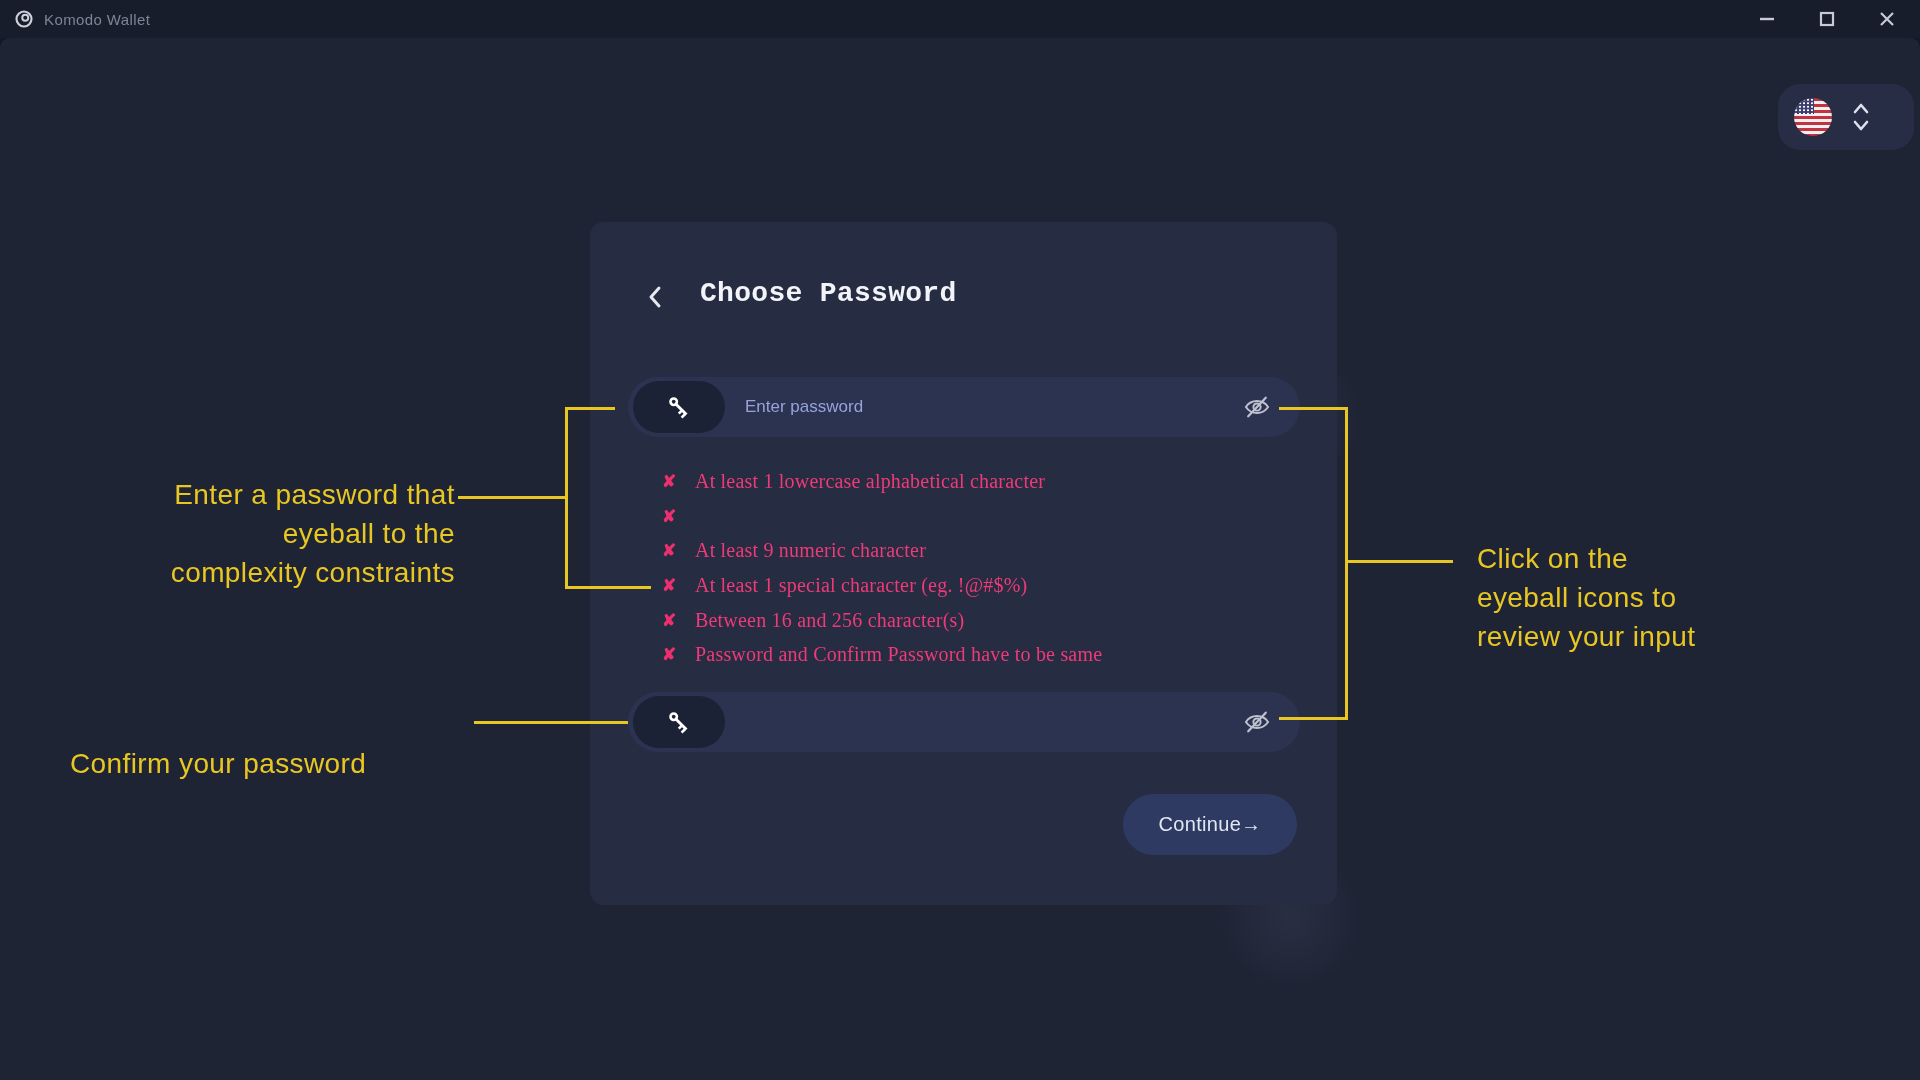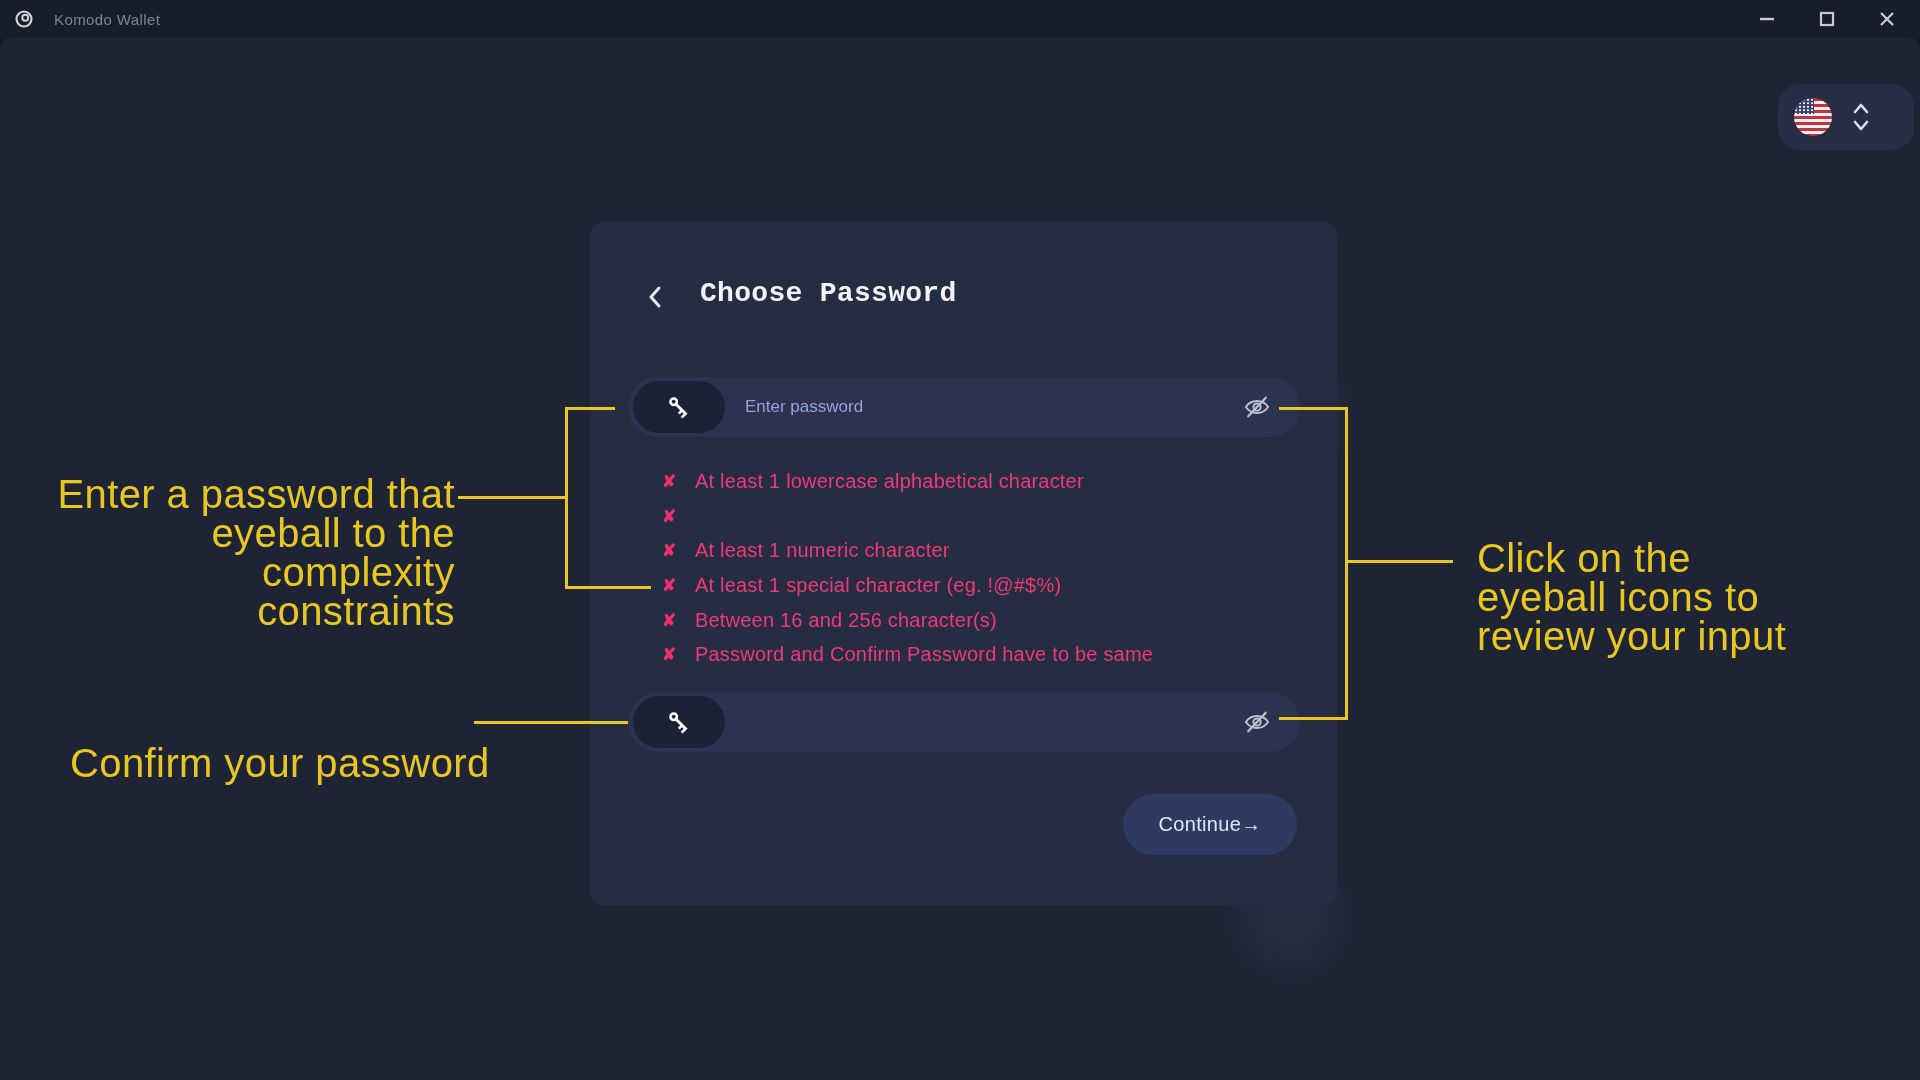--- a/index.html
+++ b/index.html
@@ -9,21 +9,21 @@
     font-family: "Liberation Sans", sans-serif;
     overflow: hidden;
   }
   .titlebar {
     position: absolute; top: 0; left: 0; width: 1920px; height: 38px;
     background: #181d2b;
     display: flex; align-items: center;
   }
   .app-logo { margin-left: 14px; width: 20px; height: 20px; }
   .app-title {
-    margin-left: 20px; font-size: 15px; font-weight: 500;
+    margin-left: 10px; font-size: 15px; font-weight: 500;
     color: #7d8496; letter-spacing: 0.4px;
   }
   .win-controls {
     position: absolute; right: 0; top: 0; height: 38px;
     display: flex; align-items: center; gap: 26px; padding-right: 16px;
   }
   .win-btn {
     width: 34px; height: 34px; display: flex; align-items: center; justify-content: center;
     cursor: pointer;
   }
@@ -92,34 +92,34 @@
   }
   .reqs { position: absolute; left: 66px; top: 242px; }
   .req-row {
     height: 34.7px; display: flex; align-items: center;
   }
   .req-x {
     width: 26px; text-align: center;
     color: #ee2f6e; font-size: 17px; font-weight: 700;
   }
   .req-label {
-    margin-left: 13px; font-size: 20px; color: #ee3a78; letter-spacing: 0.2px;
+    margin-left: 13px; font-size: 20px; color: #ee3a78; letter-spacing: 0.2px; font-family: Liberation Serif, serif;
   }
   .continue-btn {
     position: absolute; left: 533px; top: 572px; width: 174px; height: 61px;
     background: #2e3a62; border: none; border-radius: 30.5px;
     color: #e2e7f4; font-family: "Liberation Sans", sans-serif;
     font-size: 20px; font-weight: 500; letter-spacing: 0.3px;
     display: flex; align-items: center; justify-content: center; 
     cursor: pointer;
   }
   
   .note {
     position: absolute; color: #e9c722;
-    font-size: 40px; line-height: 39px; letter-spacing: 0.4px;
+    font-size: 28px; line-height: 39px; letter-spacing: 0.4px;
   }
   .note-pw { left: 55px; top: 437px; width: 400px; text-align: right; }
   .note-confirm { left: 70px; top: 706px; }
   .note-eye { left: 1477px; top: 501px; width: 340px; text-align: left; }
   .yline { position: absolute; background: #e9c722; }
 </style>
 </head>
 <body>
 
 <div class="titlebar">
@@ -190,21 +190,21 @@
     <div class="reqs">
       <div class="req-row">
         <span class="req-x">✘</span>
         <span class="req-label">At least 1 lowercase alphabetical character</span>
       </div>
       <div class="req-row">
         <span class="req-x">✘</span>
       </div>
       <div class="req-row">
         <span class="req-x">✘</span>
-        <span class="req-label">At least 1 numeric character</span>
+        <span class="req-label">At least 9 numeric character</span>
       </div>
       <div class="req-row">
         <span class="req-x">✘</span>
         <span class="req-label">At least 1 special character (eg. !@#$%)</span>
       </div>
       <div class="req-row">
         <span class="req-x">✘</span>
         <span class="req-label">Between 16 and 256 character(s)</span>
       </div>
       <div class="req-row">

